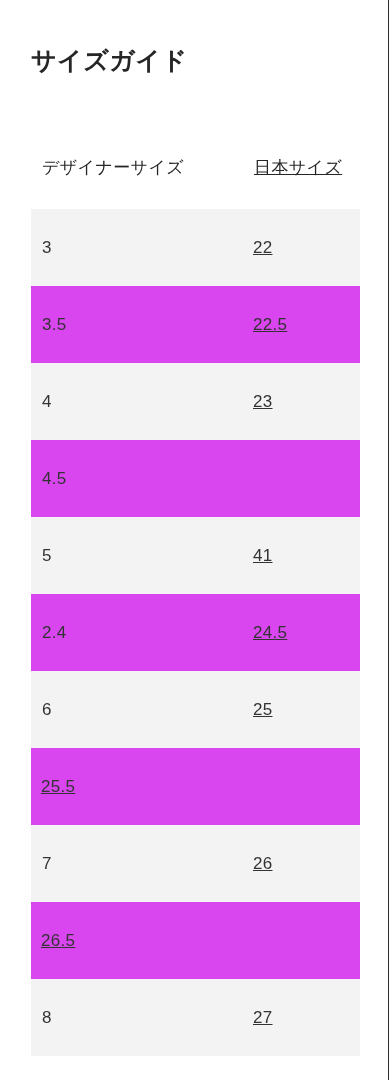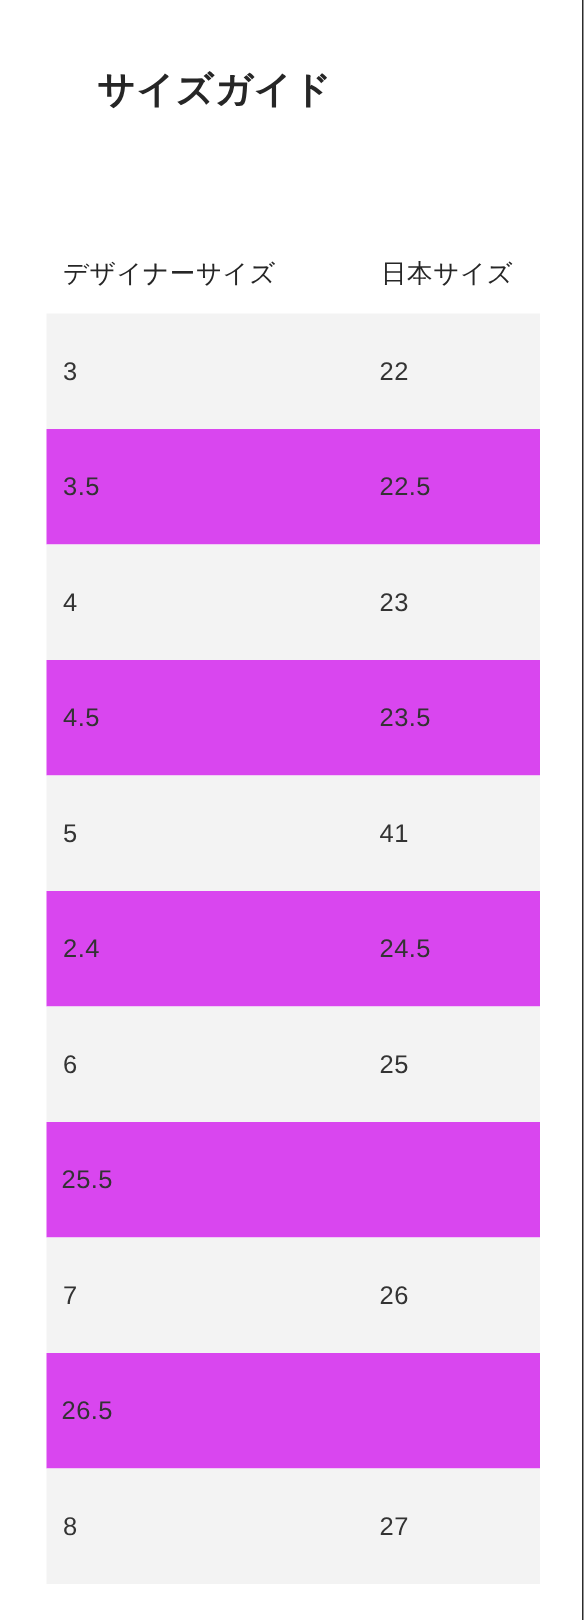--- a/index.html
+++ b/index.html
@@ -26,43 +26,42 @@
   #page-title {
     position: absolute;
     left: 31px;
     top: 42px;
     font-size: 25px;
     font-weight: bold;
     color: #262626;
     letter-spacing: 0.5px;
     line-height: 36px;
     white-space: nowrap;
-    margin-left: 34px;
   }
   #size-table {
     position: absolute;
     left: 31px;
     top: 150px;
     width: 329px;
   }
   .table-head {
     display: flex;
     height: 59px;
-    align-items: center;
+    align-items: flex-start;
     padding-top: 6px;
   }
   .table-head .cell {
     font-size: 17px;
     font-weight: normal;
     color: #262626;
     letter-spacing: 0.4px;
     white-space: nowrap;
   }
   .cell-designer { width: 212px; padding-left: 11px; }
-  .cell-japan    { width: 117px; padding-left: 11px; }
+  .cell-japan    { width: 117px; padding-left: 11px; text-decoration: underline; }
   .table-row {
     display: flex;
     align-items: center;
     height: 77px;
     background: #d946ef;
   }
   .table-row.shaded {
     background: #f3f3f3;
   }
   .table-row .cell {
@@ -96,21 +95,20 @@
         <div class="table-row">
           <div class="cell cell-designer">3.5</div>
           <div class="cell cell-japan">22.5</div>
         </div>
         <div class="table-row shaded">
           <div class="cell cell-designer">4</div>
           <div class="cell cell-japan">23</div>
         </div>
         <div class="table-row">
           <div class="cell cell-designer">4.5</div>
-          <div class="cell cell-japan">23.5</div>
         </div>
         <div class="table-row shaded">
           <div class="cell cell-designer">5</div>
           <div class="cell cell-japan">41</div>
         </div>
         <div class="table-row">
           <div class="cell cell-designer">2.4</div>
           <div class="cell cell-japan">24.5</div>
         </div>
         <div class="table-row shaded">

